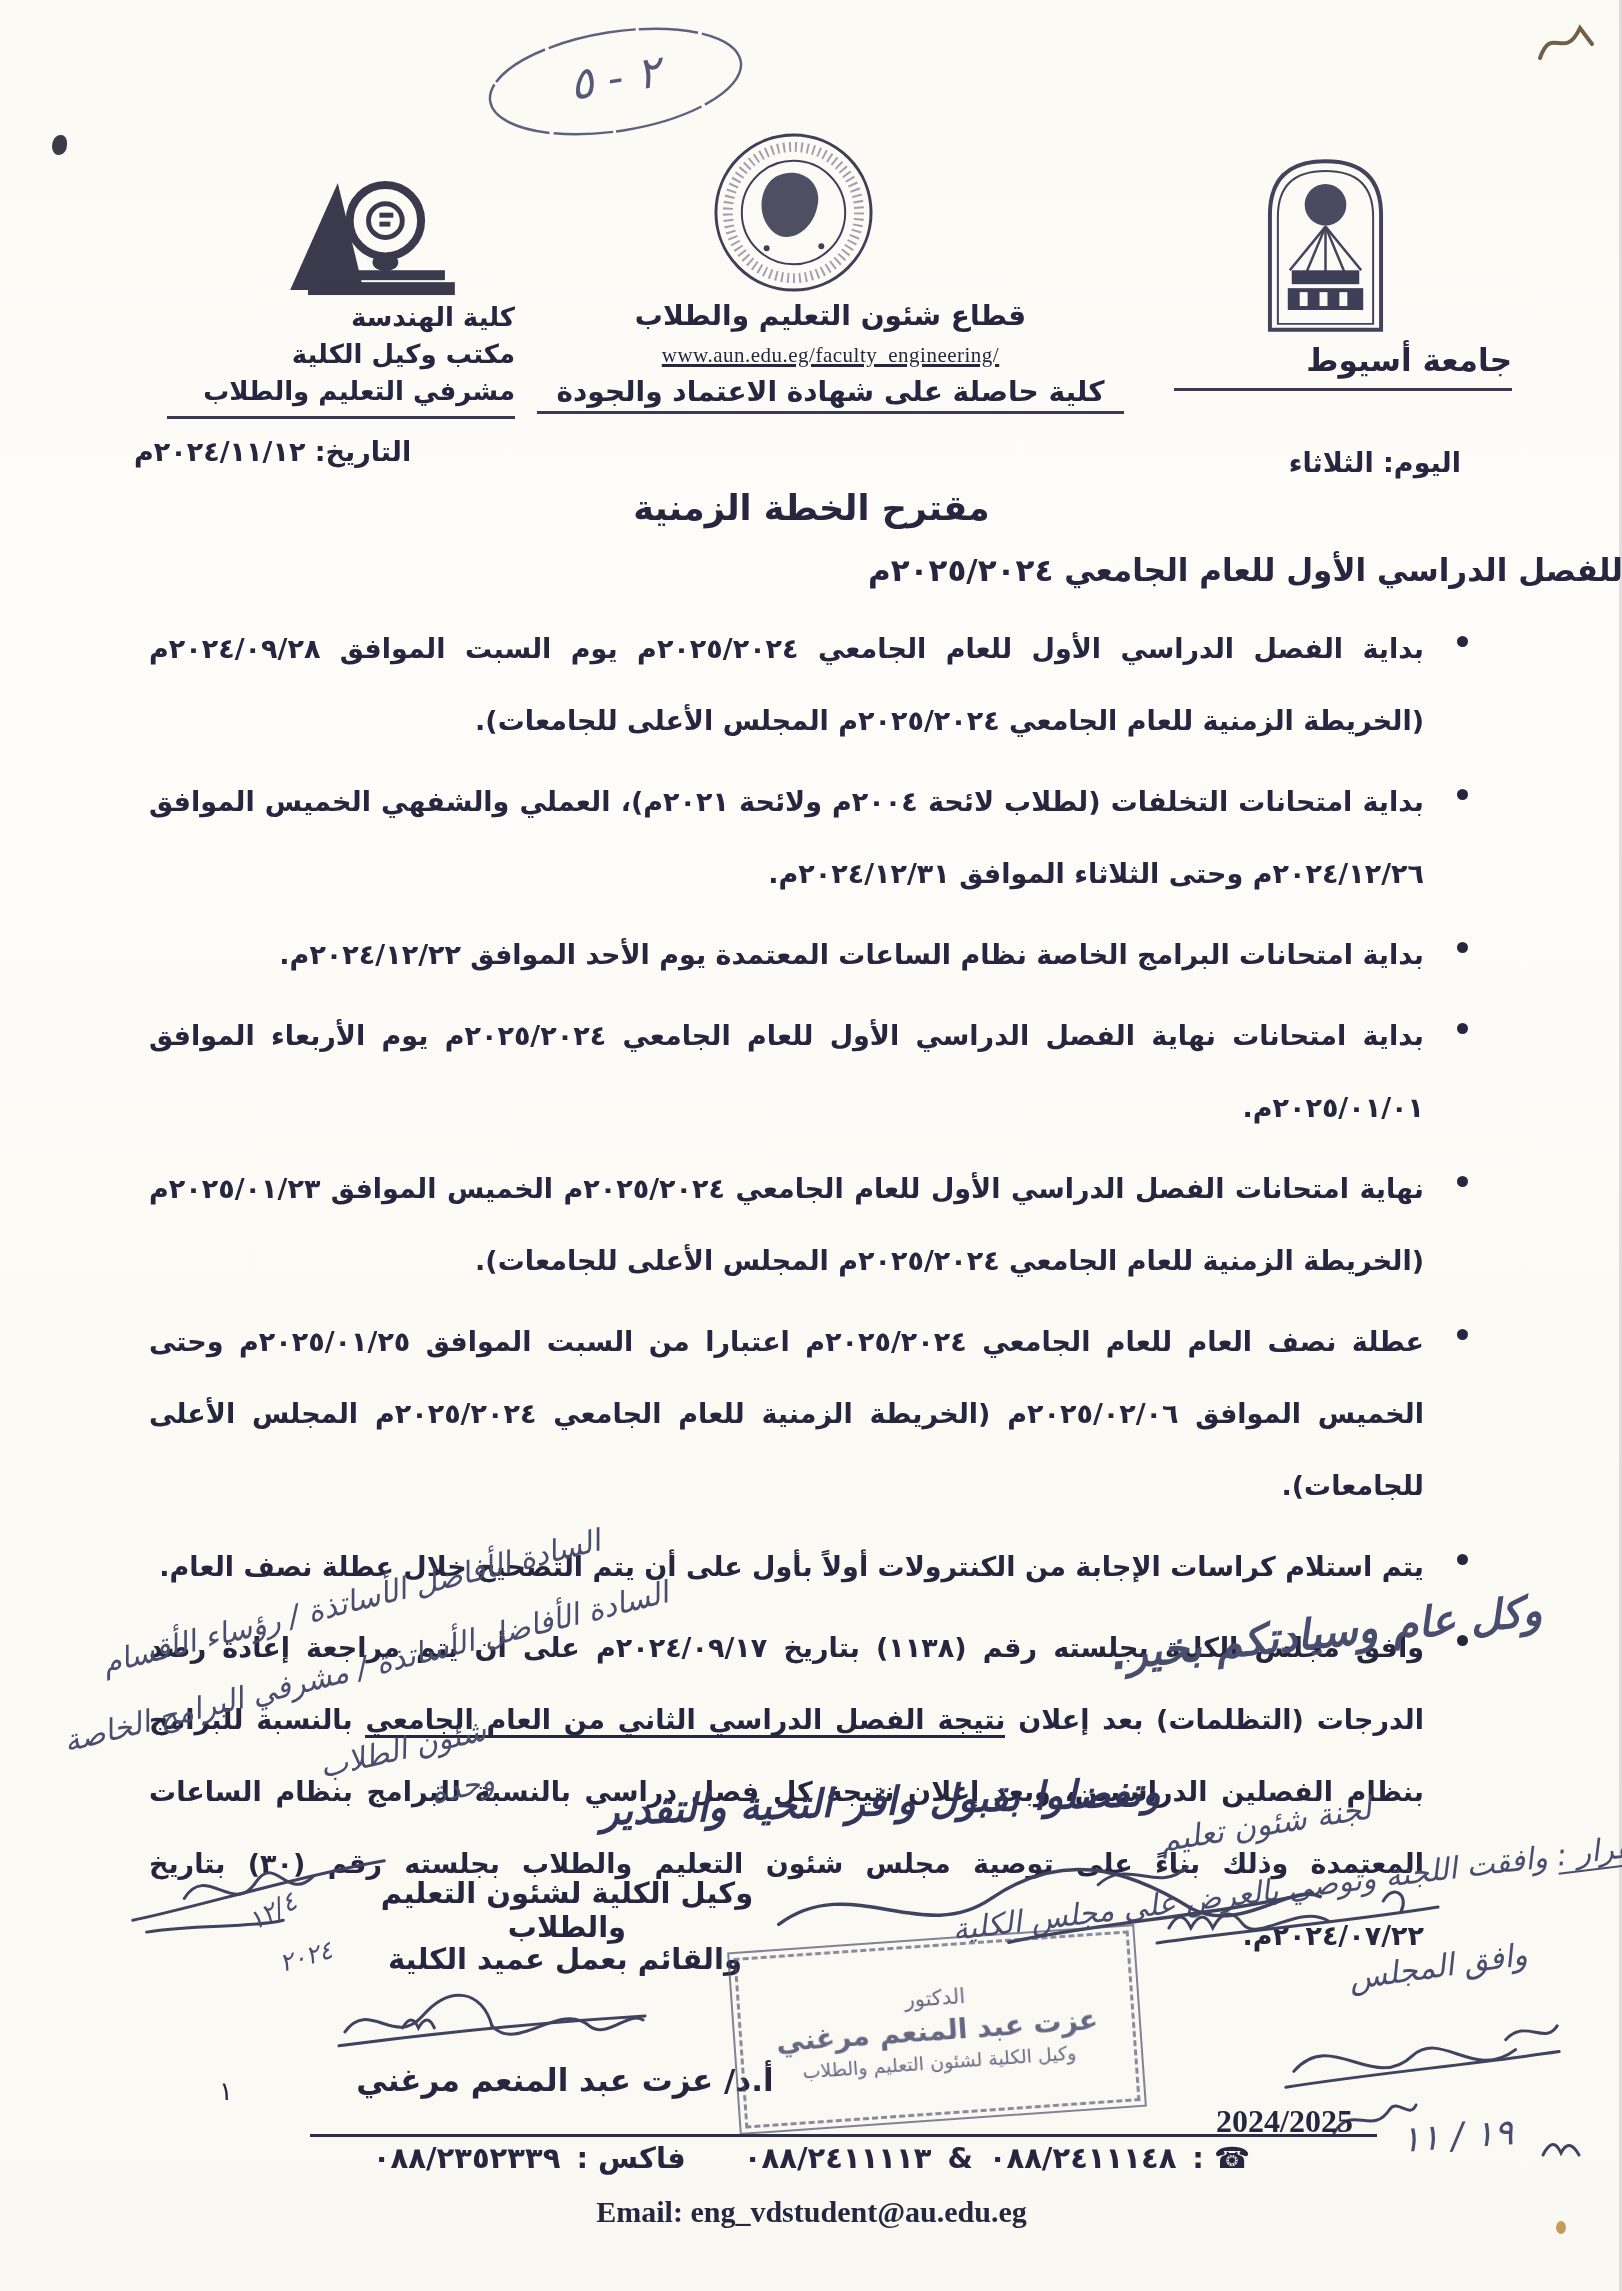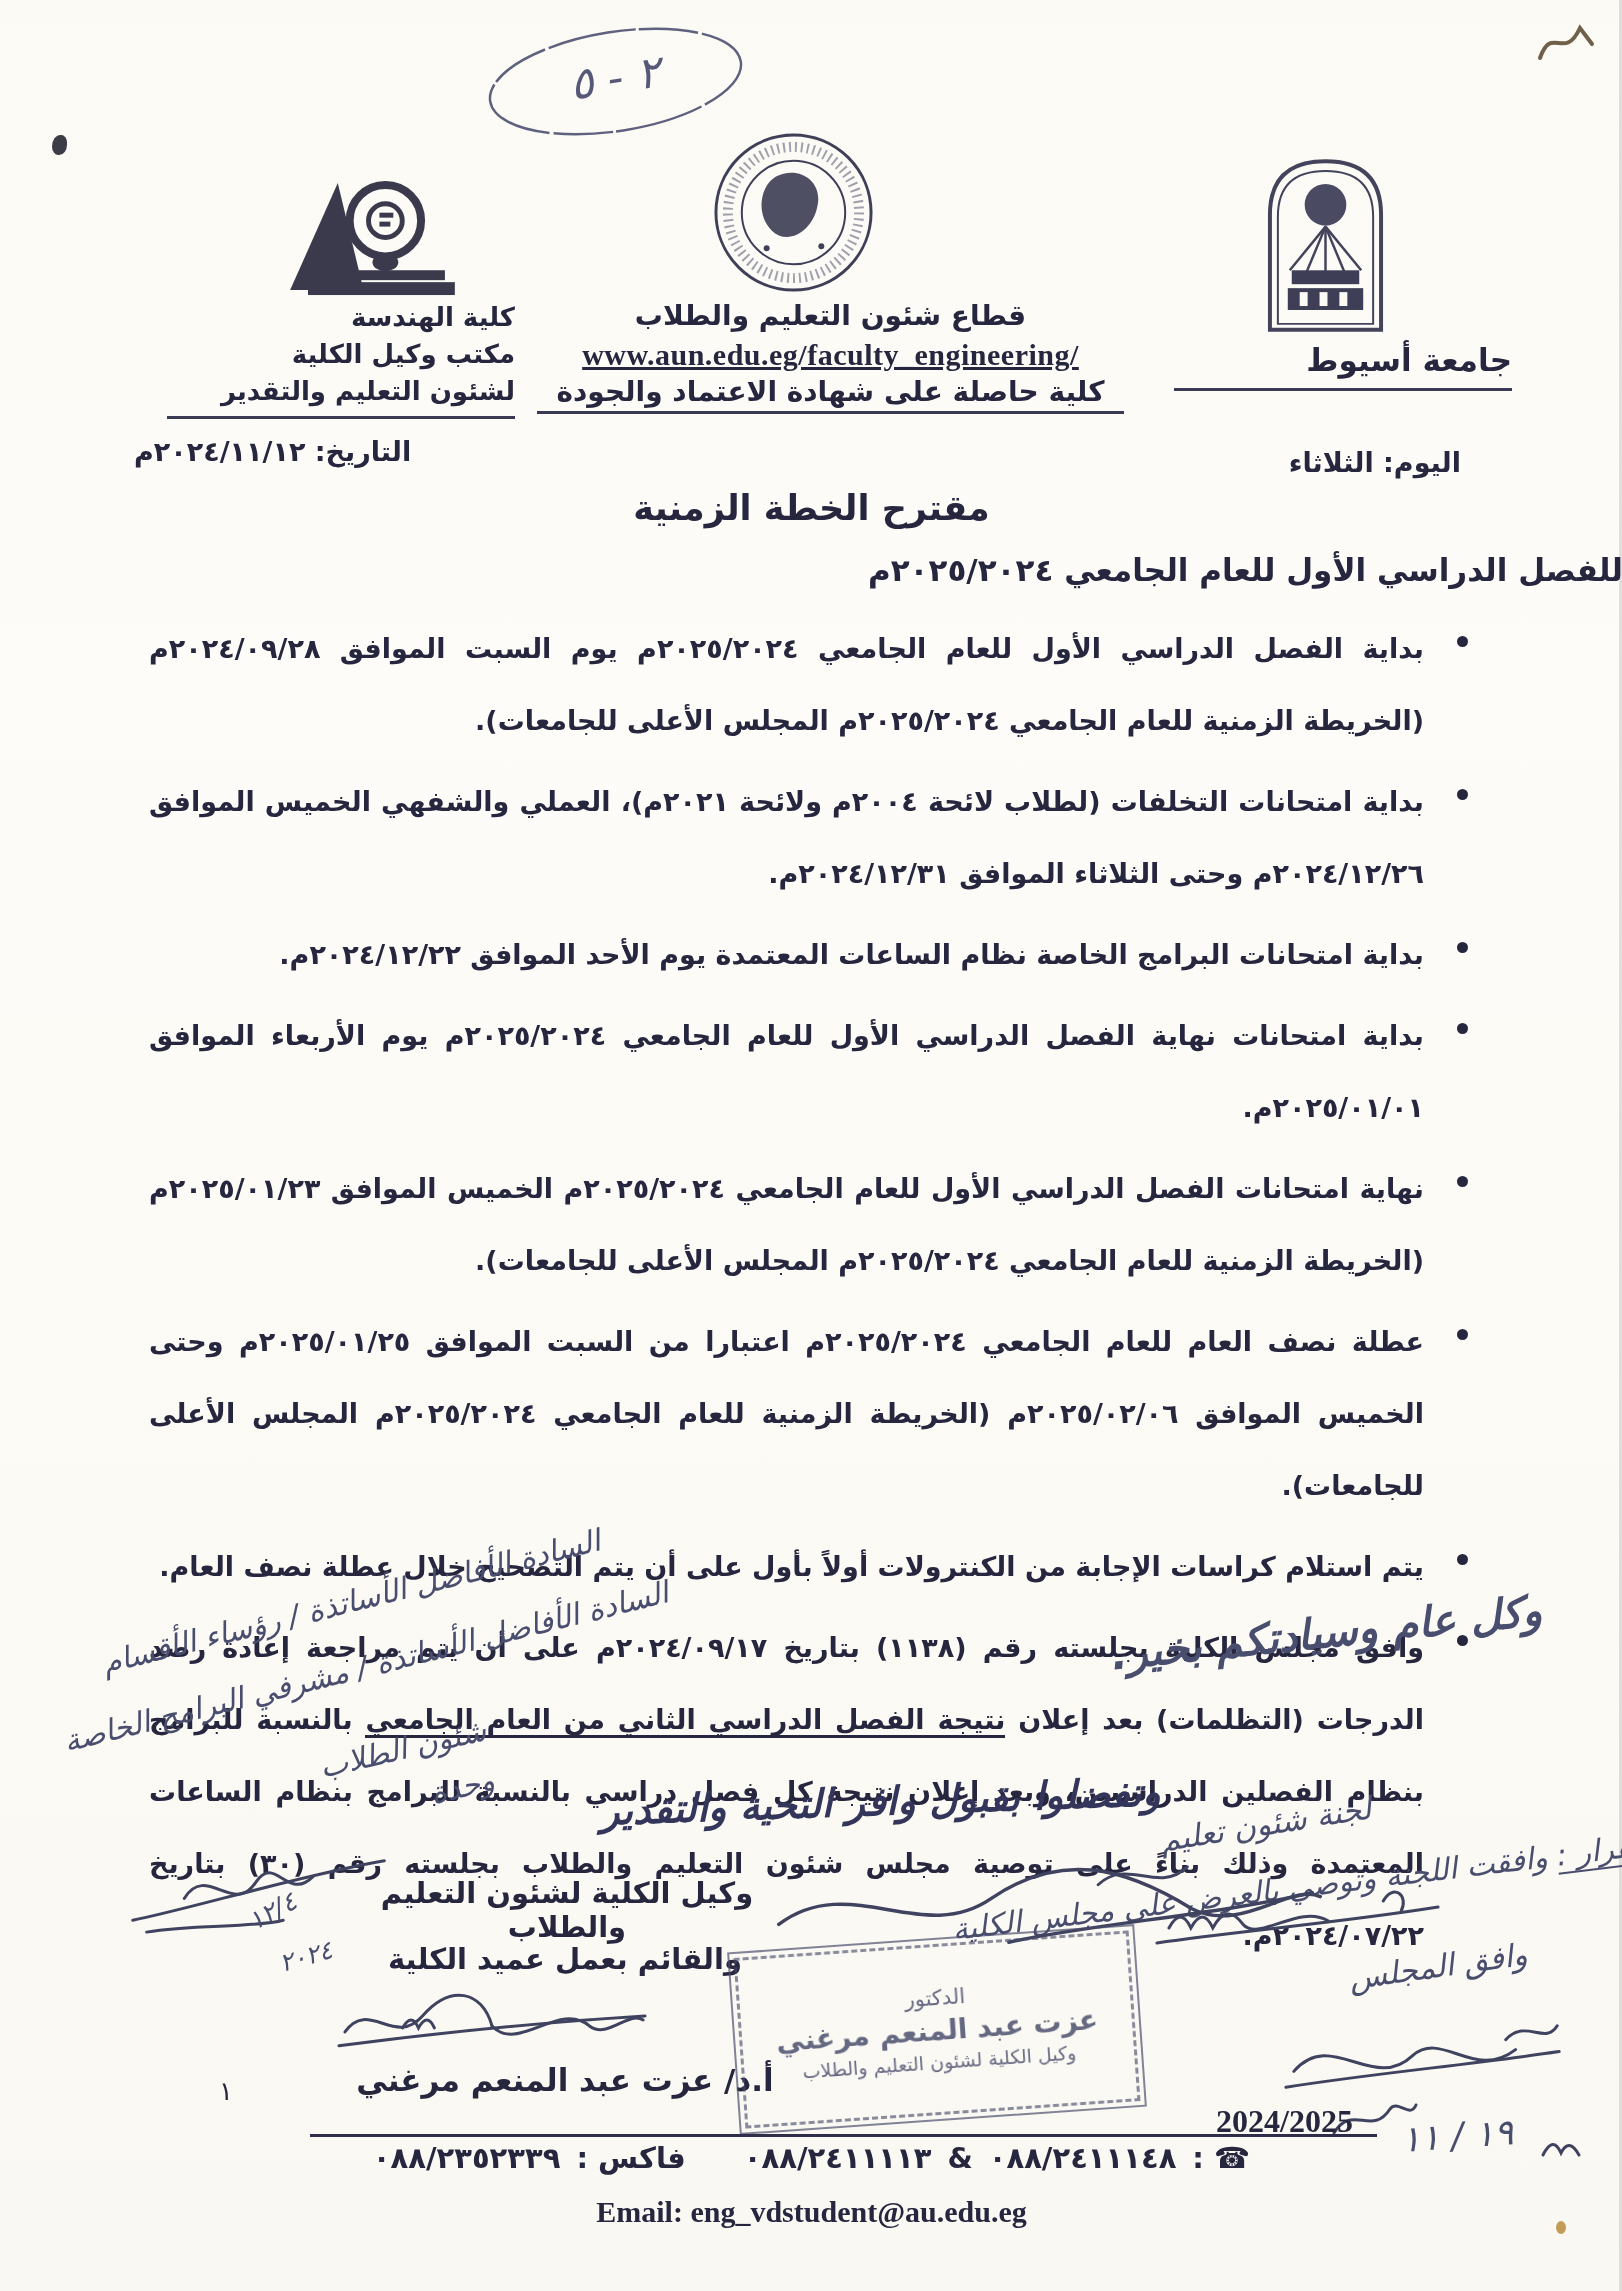--- a/index.html
+++ b/index.html
@@ -19,21 +19,21 @@
   .ellipse-note .num{position:absolute;left:0;right:0;top:26px;text-align:center;font-size:44px;color:#555977;}
   .corner-mark{left:1532px;top:14px;width:72px;height:62px;}
 
   
   .eng-logo{left:282px;top:175px;width:179px;height:125px;}
   .unit-block{left:167px;top:299px;width:348px;text-align:right;font-size:26px;line-height:37px;
               font-weight:bold;padding-bottom:6px;border-bottom:3px solid #3a3a55;}
   .seal-logo{left:704px;top:129px;width:179px;height:171px;}
   .center-block{left:537px;top:299px;width:587px;text-align:center;padding-bottom:4px;border-bottom:3px solid #3a3a55;}
   .center-block .sector{font-size:28px;font-weight:bold;line-height:34px;}
-  .center-block .url{font-family:"Liberation Serif",serif;font-size:30px;font-weight:bold;
+  .center-block .url{font-family:"Liberation Serif",serif;font-size:21px;font-weight:normal;
                      text-decoration:underline;text-decoration-thickness:3px;letter-spacing:0.5px;direction:ltr;line-height:44px;}
   .center-block .accred{font-size:28px;font-weight:bold;line-height:30px;}
   .univ-logo{left:1262px;top:153px;width:127px;height:183px;}
   .univ-block{left:1174px;top:342px;width:338px;text-align:right;font-size:31px;font-weight:bold;
               padding-bottom:10px;border-bottom:3px solid #3a3a55;}
 
   
   .meta-day{right:162px;top:431px;font-size:27px;font-weight:bold;margin-top:16px;}
   .meta-date{left:134px;top:436px;font-size:27px;font-weight:bold;}
 
@@ -125,21 +125,21 @@
     <circle class="logo-stroke" cx="104" cy="46" r="17" stroke-width="5"></circle>
     <rect class="logo-shape" x="98" y="38" width="14" height="5"></rect>
     <rect class="logo-shape" x="98" y="47" width="11" height="5"></rect>
     <ellipse class="logo-shape" cx="104" cy="88" rx="13" ry="9"></ellipse>
     <rect class="logo-shape" x="38" y="96" width="126" height="10"></rect>
     <rect class="logo-shape" x="26" y="108" width="148" height="13"></rect>
   </svg>
   <div class="unit-block abs rtl print">
     <div>كلية الهندسة</div>
     <div>مكتب وكيل الكلية</div>
-    <div>لشئون التعليم والتقدير</div>
+    <div>مشرفي التعليم والطلاب</div>
   </div>
 
   <svg class="seal-logo abs" viewBox="0 0 180 172">
     <circle cx="90" cy="84" r="78" fill="none" stroke="#3f3f58" stroke-width="3"></circle>
     <circle cx="90" cy="84" r="66" fill="none" stroke="#55556e" stroke-width="10" stroke-dasharray="2 4" opacity=".55"></circle>
     <circle cx="90" cy="84" r="52" fill="none" stroke="#3f3f58" stroke-width="2"></circle>
     <path d="M72,48 C95,36 120,52 114,78 C109,103 84,118 68,102 C52,86 56,58 72,48 Z" fill="#30304a" opacity=".85"></path>
     <circle cx="63" cy="120" r="3" fill="#3f3f58"></circle>
       <circle cx="118" cy="118" r="3" fill="#3f3f58"></circle>
   </svg>

